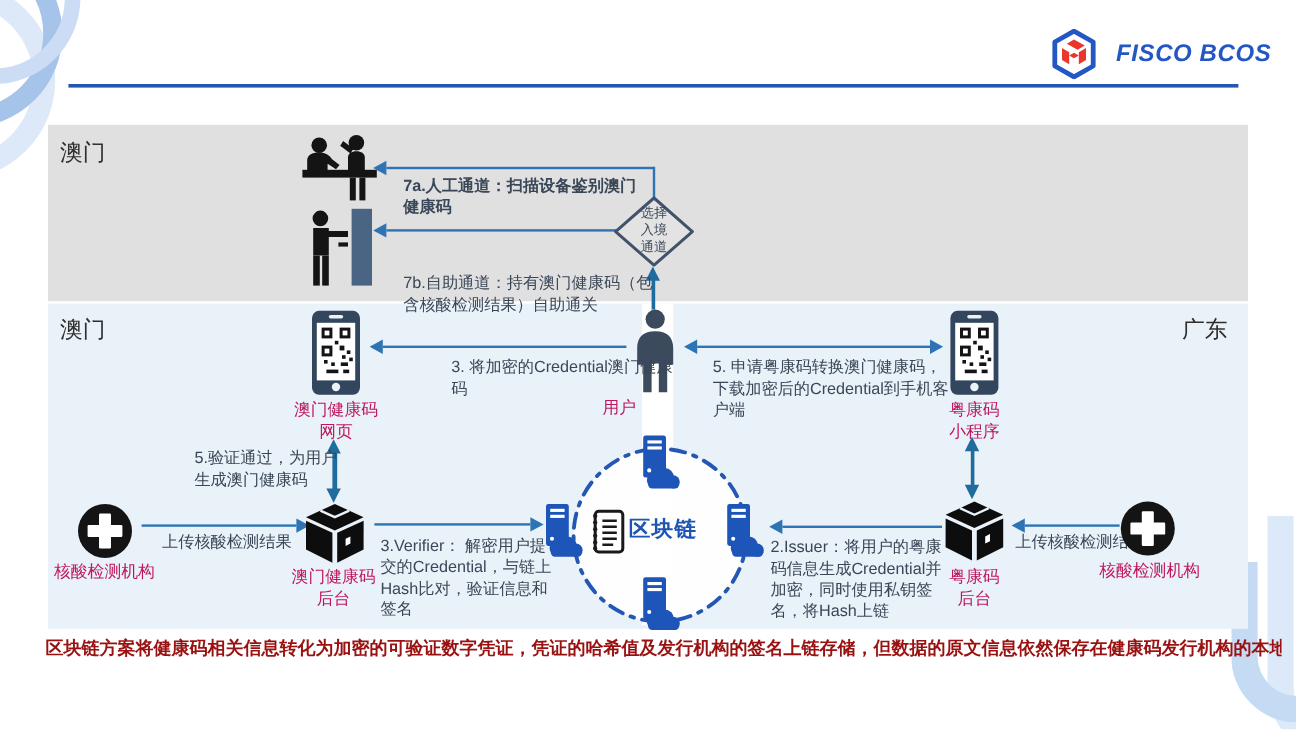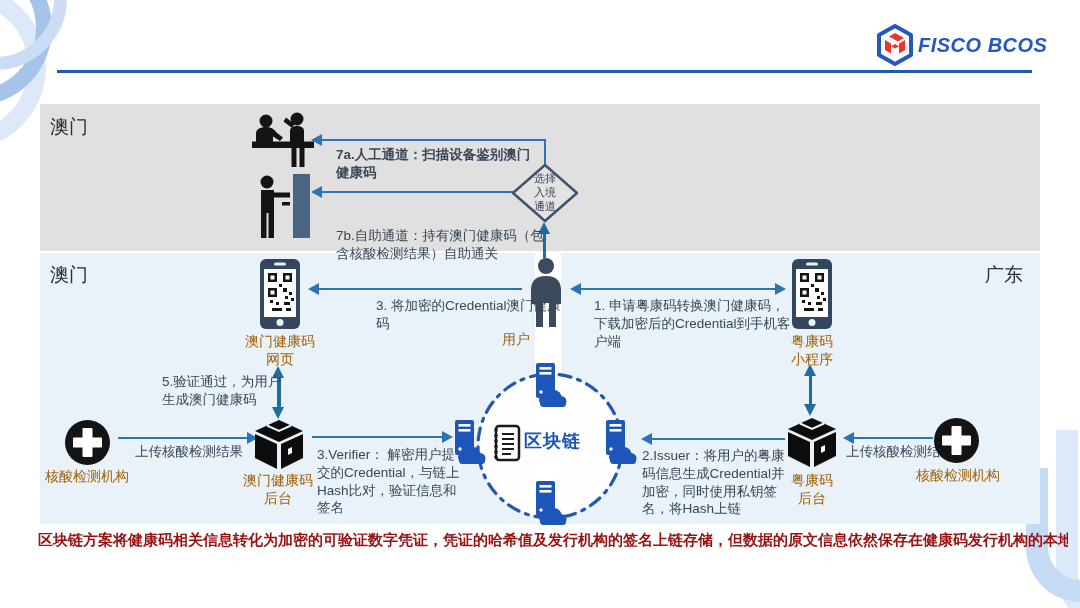--- a/index.html
+++ b/index.html
@@ -6,42 +6,42 @@
   .stage{position:relative;width:1080px;height:608px;background:#ffffff;overflow:hidden;
          font-family:"Liberation Sans","DejaVu Sans",sans-serif;}
   .abs{position:absolute;}
 
   
   .arc1{position:absolute;left:-77px;top:-74px;width:118px;height:118px;border:13px solid #ccdcf4;border-radius:50%;}
   .arc2{position:absolute;left:-104px;top:-50px;width:124px;height:124px;border:16px solid #a6c4ea;border-radius:50%;}
   .arc3{position:absolute;left:-120px;top:-16px;width:130px;height:130px;border:18px solid #dde9f8;border-radius:50%;}
   .page-title{position:absolute;left:57px;top:22px;font-size:28px;font-weight:bold;color:#1e3f9e;letter-spacing:1px;}
   .title-rule{position:absolute;left:57px;top:70px;width:975px;height:3px;background:#2258b0;}
-  .logo{position:absolute;left:876px;top:24px;display:flex;align-items:center;gap:4px;}
+  .logo{position:absolute;left:876px;top:24px;display:flex;align-items:center;gap:16px;}
   .logo-text{font-size:20px;font-weight:bold;font-style:italic;color:#2457c4;letter-spacing:.5px;}
 
   
   .sec-top{position:absolute;left:40px;top:104px;width:1000px;height:147px;background:#e0e0e0;}
   .sec-bottom{position:absolute;left:40px;top:253px;width:1000px;height:271px;background:#e9f1f9;}
   .region-label{position:absolute;font-size:19px;color:#2f2f2f;}
   .white-strip{position:absolute;left:535px;top:253px;width:26px;height:268px;background:#ffffff;}
 
   
   .h-line{position:absolute;height:2.5px;background:#2e74b5;}
   .v-line{position:absolute;width:2.5px;background:#2e74b5;}
   .h-line.teal,.v-line.teal{background:#1f6d9e;}
   .v-line.teal{width:3.5px;}
   .ah{position:absolute;width:0;height:0;}
   .ah-left{border-top:6px solid transparent;border-bottom:6px solid transparent;border-right:11px solid #2e74b5;}
   .ah-right{border-top:6px solid transparent;border-bottom:6px solid transparent;border-left:11px solid #2e74b5;}
   .ah-up{border-left:6.5px solid transparent;border-right:6.5px solid transparent;border-bottom:12px solid #1f6d9e;}
   .ah-down{border-left:6.5px solid transparent;border-right:6.5px solid transparent;border-top:12px solid #1f6d9e;}
 
   .edge-label{position:absolute;font-size:13.5px;line-height:1.32;color:#3a4757;}
-  .node-label{position:absolute;font-size:14px;line-height:1.3;color:#a16207;text-align:center;}
+  .node-label{position:absolute;font-size:14px;line-height:1.3;color:#be185d;text-align:center;}
   .node-label span{display:block;}
 
   .diamond-text{position:absolute;left:511px;top:172px;width:68px;text-align:center;
                 font-size:11px;line-height:1.25;color:#3a4757;}
   .diamond-text span{display:block;}
 
   .bc-label{position:absolute;left:524px;top:429px;font-size:18px;font-weight:bold;color:#1d55b4;letter-spacing:1px;}
 
   
   .footer-note{position:absolute;left:38px;top:531px;width:1030px;font-size:15px;font-weight:bold;
@@ -198,21 +198,21 @@
     <span>小程序</span>
   </div>
 
   <div class="ah ah-left" style="left:308px;top:283px;"></div>
   <div class="h-line" style="left:319px;top:287.75px;width:203px;"></div>
   <div class="edge-label" style="left:332px;top:297px;width:198px;margin-left:44px;">3. 将加密的Credential澳门健康码</div>
 
   <div class="ah ah-left" style="left:570px;top:283px;"></div>
   <div class="h-line" style="left:581px;top:287.75px;width:194px;"></div>
   <div class="ah ah-right" style="left:775px;top:283px;"></div>
-  <div class="edge-label" style="left:594px;top:297px;width:198px;">1. 申请粤康码转换澳门健康码，下载加密后的Credential到手机客户端</div>
+  <div class="edge-label" style="left:594px;top:297px;width:198px;">5. 申请粤康码转换澳门健康码，下载加密后的Credential到手机客户端</div>
 
   <div class="ah ah-up" style="left:272.25px;top:366px;"></div>
   <div class="v-line teal" style="left:277px;top:377px;height:31px;"></div>
   <div class="ah ah-down" style="left:272.25px;top:407px;"></div>
   <div class="edge-label" style="left:162px;top:373px;width:120px;">5.验证通过，为用户生成澳门健康码</div>
 
   <div class="ah ah-up" style="left:803.75px;top:364px;"></div>
   <div class="v-line teal" style="left:808.5px;top:375px;height:30px;"></div>
   <div class="ah ah-down" style="left:803.75px;top:404px;"></div>
 

